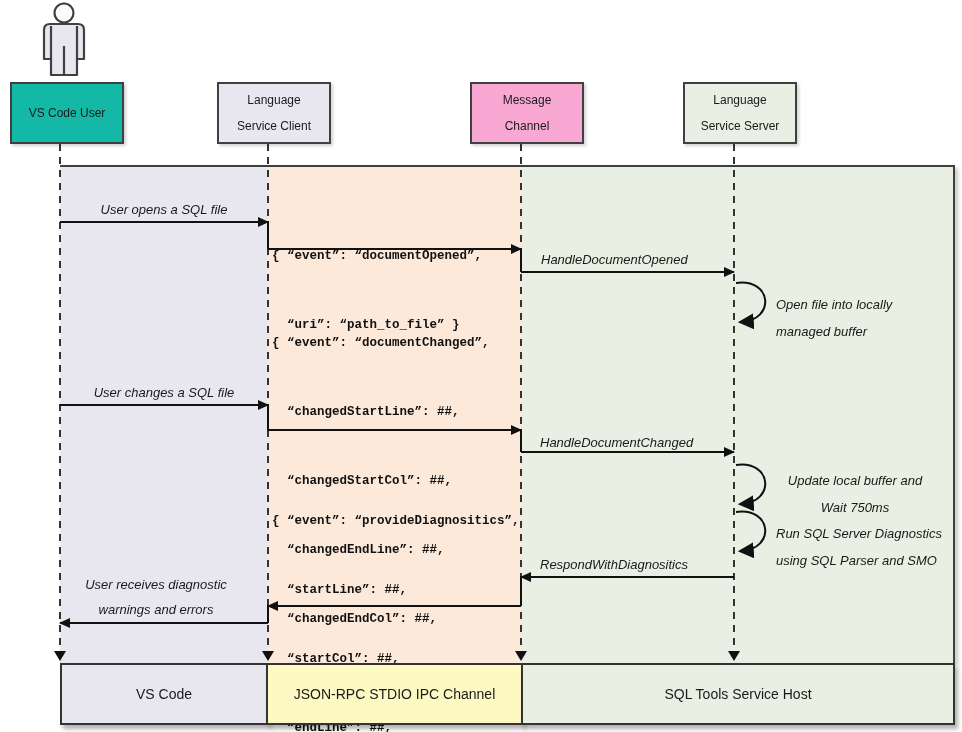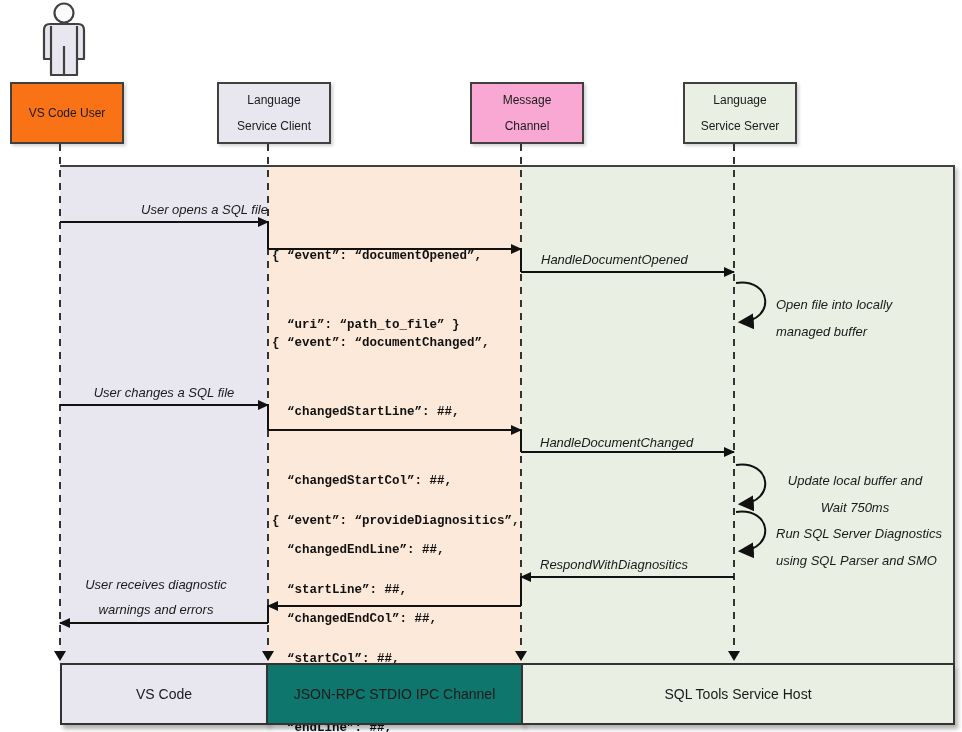--- a/index.html
+++ b/index.html
@@ -8,21 +8,21 @@
     font-family:"Liberation Sans",sans-serif;color:#1a1a1a;
   }
   
   .hbox{
     position:absolute;width:114px;height:62px;box-sizing:border-box;
     border:2px solid #404040;display:flex;flex-direction:column;
     justify-content:center;align-items:center;text-align:center;
     font-size:12px;line-height:14px;gap:12px;
     box-shadow:2px 2px 3px rgba(0,0,0,0.18);
   }
-  #hbox-user{left:10px;top:82px;background:#f97316;}
+  #hbox-user{left:10px;top:82px;background:#14b8a6;}
   #hbox-client{left:217px;top:82px;background:#E8E7F0;}
   #hbox-protocol{left:470px;top:82px;background:#f9a8d4;}
   #hbox-server{left:683px;top:82px;background:#E9EFE2;}
 
   
   #person{position:absolute;left:40px;top:2px;}
 
   
   #bands{
     position:absolute;left:60px;top:165px;width:895px;height:498px;box-sizing:border-box;
@@ -78,21 +78,21 @@
   .stub{position:absolute;width:2px;background:#111111;}
   #stub1{left:267px;top:221px;height:28px;}
   #stub2{left:520px;top:248px;height:24px;}
   #stub3{left:267px;top:404px;height:26px;}
   #stub4{left:520px;top:429px;height:23px;}
   #stub5{left:520px;top:576px;height:30px;}
   #stub6{left:267px;top:605px;height:18px;}
 
   
   .mlabel{position:absolute;font-style:italic;font-size:13px;line-height:16px;white-space:nowrap;}
-  #lb-open{left:60px;width:208px;top:202px;text-align:right;}
+  #lb-open{left:60px;width:208px;top:202px;text-align:center;}
   #lb-hdo{left:541px;top:252px;}
   #lb-change{left:60px;width:208px;top:385px;text-align:center;}
   #lb-hdc{left:540px;top:435px;}
   #lb-respond{left:540px;top:557px;}
   #lb-receive{left:60px;width:192px;top:572px;text-align:center;line-height:25px;white-space:normal;}
 
   
   .ann{position:absolute;font-style:italic;font-size:13px;line-height:27px;}
   #ann-open{left:776px;top:291px;}
   #ann-update{left:770px;top:467px;width:170px;text-align:center;}
@@ -112,21 +112,21 @@
 
   
   .lanebox{
     position:absolute;top:663px;height:62px;box-sizing:border-box;
     border:2px solid #333333;background:#fff;
     display:flex;align-items:center;justify-content:center;
     font-size:14px;font-weight:normal;
     box-shadow:3px 4px 4px rgba(0,0,0,0.3);
   }
   #lane-vscode{left:60px;width:208px;background:#E8E7F0;}
-  #lane-ipc{left:266px;width:257px;background:#0f766e;}
+  #lane-ipc{left:266px;width:257px;background:#fef9c3;}
   #lane-host{left:521px;width:434px;background:#E9EFE2;}
 </style>
 </head>
 <body>
 
 <div class="canvas">
 
   <svg id="person" width="50" height="76" viewBox="0 0 50 76">
     <circle cx="24" cy="11" r="9.5" fill="#FBFBFE" stroke="#404040" stroke-width="2.2"></circle>
     <path d="M 4,28 Q 4,22 10,22 L 38,22 Q 44,22 44,28 L 44,57 L 37,57 L 37,73 L 11,73 L 11,57 L 4,57 Z" fill="#E8E7F0" stroke="#404040" stroke-width="2.2" stroke-linejoin="round"></path>

